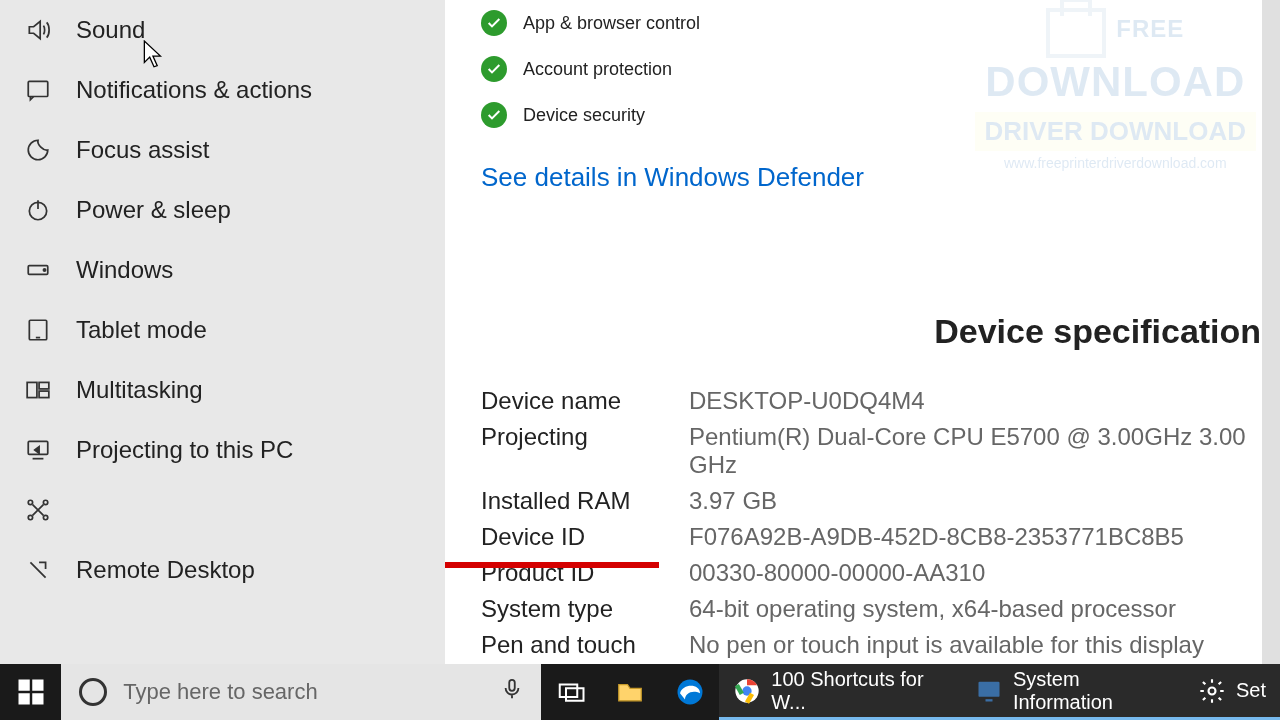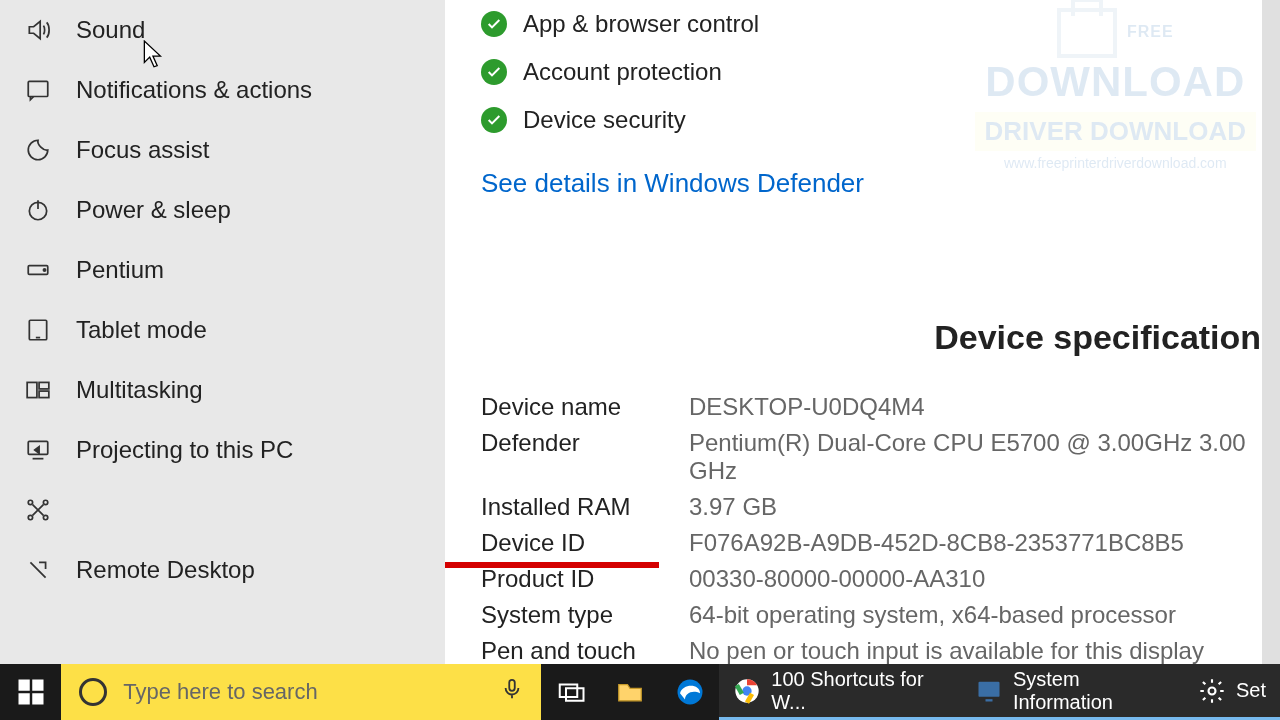--- a/index.html
+++ b/index.html
@@ -4,41 +4,41 @@
 <style>
   * { box-sizing: border-box; margin: 0; padding: 0; font-family: "Segoe UI", Arial, sans-serif; }
   html, body { width: 1280px; height: 720px; overflow: hidden; background: #fff; }
   .app { display: flex; width: 100%; height: calc(100% - 56px); }
   .sidebar { width: 445px; background: #e8e8e8; padding-top: 0; }
   .side-item { display: flex; padding: 16px 24px; cursor: pointer; font-size: 24px; color: #222; gap: 24px; }
   .side-icon { width: 28px; height: 28px; display: flex; align-items: center; justify-content: center; color: #333; flex-shrink: 0; }
   .side-icon svg { width: 26px; height: 26px; stroke: #333; fill: none; stroke-width: 1.6; }
   .main { flex: 1; padding: 0 0 0 36px; position: relative; overflow: hidden; }
   .sec-list { margin-top: 0; }
-  .sec-row { display: flex; align-items: center; gap: 16px; font-size: 24px; padding: 10px 0; color: #222; }
+  .sec-row { display: flex; align-items: center; gap: 16px; font-size: 18px; padding: 10px 0; color: #222; }
   .check { width: 26px; height: 26px; border-radius: 50%; background: #2d9b2d; display: flex; align-items: center; justify-content: center; flex-shrink: 0; }
   .check svg { width: 16px; height: 16px; stroke: #fff; fill: none; stroke-width: 3; }
   .link { color: #0066cc; font-size: 26px; margin-top: 24px; display: inline-block; cursor: pointer; }
   .spec-title { font-size: 34px; font-weight: 600; color: #222; margin-top: 119px; margin-bottom: 32px; text-align: right; }
   .spec-row { display: flex; font-size: 24px; padding: 4px 0; gap: 40px; }
   .spec-label { width: 168px; color: #222; flex-shrink: 0; }
   .spec-val { color: #666; max-width: 600px; }
   .highlight-box { position: absolute; border: 6px solid #d40000; border-right: none; border-top: none; pointer-events: none; }
   .watermark { position: absolute; top: 8px; right: 24px; opacity: 0.15; text-align: center; pointer-events: none; }
-  .wm-line1 { font-size: 16px; color: #2a6fb5; font-weight: 600; letter-spacing: 1px; }
+  .wm-line1 { font-size: 24px; color: #2a6fb5; font-weight: 600; letter-spacing: 1px; }
   .wm-line2 { font-size: 42px; color: #2a6fb5; font-weight: 700; letter-spacing: 1px; }
   .wm-line3 { font-size: 26px; color: #2a6fb5; font-weight: 700; background: #fef9c3; padding: 4px 10px; margin-top: 6px; }
   .wm-line4 { font-size: 14px; color: #2a6fb5; margin-top: 4px; text-align: center; }
   .wm-printer { width: 60px; height: 50px; border: 4px solid #99b8d6; display: inline-block; vertical-align: middle; margin-right: 10px; position: relative; }
   .wm-printer::before { content: ""; position: absolute; top: -14px; left: 10px; right: 10px; height: 14px; border: 4px solid #99b8d6; border-bottom: none; }
   .taskbar { position: absolute; bottom: 0; left: 0; right: 0; height: 56px; background: #1a1a1a; display: flex; align-items: stretch; }
   .tb-btn { height: 56px; display: flex; align-items: center; justify-content: center; cursor: pointer; color: #fff; }
   .tb-start { width: 66px; }
   .tb-start svg { width: 30px; height: 30px; fill: #fff; }
-  .tb-search { flex: 0 0 480px; background: #fde047; display: flex; align-items: center; padding: 0 18px; gap: 16px; color: #666; font-size: 22px; position: relative; }
+  .tb-search { flex: 0 0 480px; background: #e5e5e5; display: flex; align-items: center; padding: 0 18px; gap: 16px; color: #666; font-size: 22px; position: relative; }
   .tb-circle { width: 28px; height: 28px; border: 3px solid #333; border-radius: 50%; flex-shrink: 0; }
   .tb-mic { position: absolute; right: 18px; }
   .tb-mic svg { width: 22px; height: 28px; stroke: #333; fill: none; stroke-width: 2; }
   .tb-icon { width: 64px; }
   .tb-icon svg { width: 30px; height: 30px; }
   .tb-app { padding: 0 14px; gap: 10px; background: #2a2a2a; border-bottom: 3px solid #76b9ed; font-size: 20px; color: #fff; }
   .tb-app-icon { width: 28px; height: 28px; flex-shrink: 0; }
   .cursor { position: absolute; left: 142px; top: 40px; pointer-events: none; z-index: 10; }
   .cursor svg { width: 24px; height: 30px; }
   .scroll-hint { position: absolute; right: 0; top: 0; bottom: 56px; width: 18px; background: #e0e0e0; }
@@ -84,21 +84,21 @@
         </span>
       <span>Power &amp; sleep</span>
     </div>
     <div class="side-item">
       <span class="side-icon">
           <svg viewBox="0 0 24 24">
             <rect x="3" y="8" width="18" height="8" rx="1"></rect>
             <circle cx="18" cy="12" r="1" fill="#333"></circle>
           </svg>
         </span>
-      <span>Pentium</span>
+      <span>Windows</span>
     </div>
     <div class="side-item">
       <span class="side-icon">
           <svg viewBox="0 0 24 24">
             <rect x="4" y="3" width="16" height="18" rx="1"></rect>
             <line x1="10" y1="19" x2="14" y2="19"></line>
           </svg>
         </span>
       <span>Tablet mode</span>
     </div>
@@ -178,21 +178,21 @@
     </div>
     <a class="link">See details in Windows Defender</a>
 
     <div class="spec-title">Device specifications</div>
     <div>
       <div class="spec-row">
         <div class="spec-label">Device name</div>
         <div class="spec-val">DESKTOP-U0DQ4M4</div>
       </div>
       <div class="spec-row">
-        <div class="spec-label">Defender</div>
+        <div class="spec-label">Projecting</div>
         <div class="spec-val">Pentium(R) Dual-Core  CPU       E5700  @ 3.00GHz   3.00 GHz</div>
       </div>
       <div class="spec-row">
         <div class="spec-label">Installed RAM</div>
         <div class="spec-val">3.97 GB</div>
       </div>
       <div class="spec-row">
         <div class="spec-label">Device ID</div>
         <div class="spec-val">F076A92B-A9DB-452D-8CB8-2353771BC8B5</div>
       </div>

